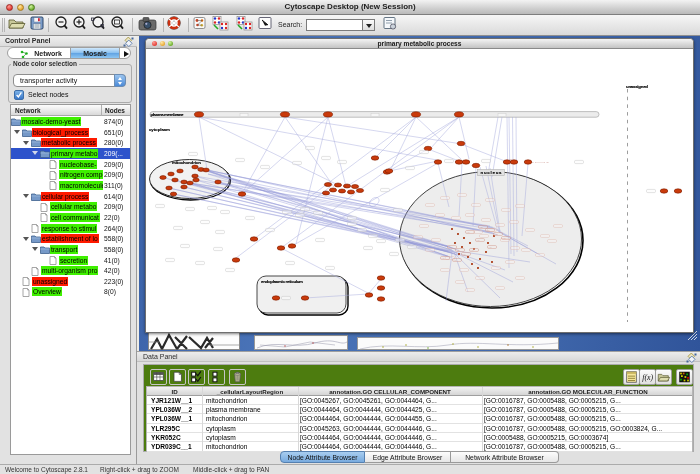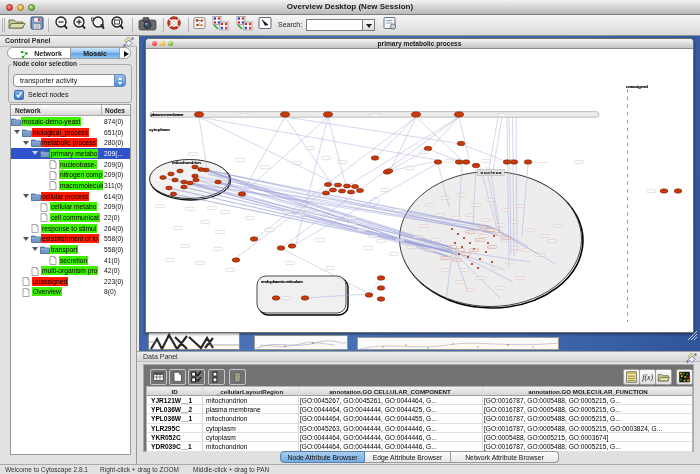--- a/index.html
+++ b/index.html
@@ -33,35 +33,35 @@
 .arr { position:absolute; top:3px; width:0; height:0; border-left:3.2px solid transparent; border-right:3.2px solid transparent; border-top:4.2px solid #555; }
 #mdi { left:137px; top:36px; width:563px; height:315px; background:linear-gradient(100deg,#395fa6,#4a74b8 30%,#4169ad 70%,#30549a); }
 #iwin { left:8px; top:2px; width:549px; height:295px; background:#fff; border:1px solid #6f6f6f; border-radius:4px 4px 0 0;
   box-shadow:0 1px 3px rgba(0,0,0,0.5); }
 #iwintitle { left:0; top:0; width:100%; height:9.5px; background:linear-gradient(#f4f4f4,#c3c3c3); border-bottom:1px solid #8a8a8a; border-radius:4px 4px 0 0; }
 #iwintitle .t { width:100%; text-align:center; font-size:6.6px; font-weight:bold; color:#1a1a1a; line-height:9px; }
 .itl { position:absolute; top:2.2px; width:5.2px; height:5.2px; border-radius:50%; }
 #dpanel { left:137px; top:351px; width:563px; height:113px; background:#e0e0e0; }
 #dphead { left:0; top:0; width:563px; height:11px; background:linear-gradient(#ececec,#d8d8d8); border-top:1px solid #a0a0a0; border-bottom:1px solid #c0c0c0; }
 #dphead span { position:absolute; left:6px; top:1px; font-size:7px; color:#2e2e2e; }
-#dpinner { left:6px; top:13px; width:551px; height:88px; background:#737373; border:1px solid #aaa; }
+#dpinner { left:6px; top:13px; width:551px; height:88px; background:#4d7c0f; border:1px solid #aaa; }
 .dbtn { position:absolute; top:4px; width:17px; height:16px; background:linear-gradient(#fcfcfc,#e0e0e0); border:1px solid #9d9d9d; border-radius:2px; }
 #dtable { position:absolute; left:2px; top:21px; width:547px; height:66px; background:#fff; border:1px solid #b5b5b5; }
 #dthead { position:absolute; left:0; top:0; width:100%; height:8.5px; background:linear-gradient(#f2f2f2,#d5d5d5); border-bottom:1px solid #9f9f9f; }
 #dthead .c { position:absolute; top:1px; font-size:6.2px; font-weight:bold; color:#222; text-align:center; }
 .drow { position:absolute; left:0; width:100%; height:9.35px; border-bottom:1px solid #e2e2e2; }
 .drow div { position:absolute; top:1.2px; font-size:6.6px; color:#000; white-space:nowrap; }
 .vline { position:absolute; top:0; width:1px; height:100%; background:#d8d8d8; }
 .tab { position:absolute; top:0; height:12px; font-size:6.8px; line-height:11px; text-align:center; color:#111;
   background:linear-gradient(#fdfdfd,#e6e6e6); border:1px solid #9a9a9a; }
 #statusbar { left:0; top:464px; width:700px; height:10px; background:#e2e2e2; border-top:1px solid #ababab; }
 #statusbar span { position:absolute; top:1px; font-size:6.5px; color:#333; white-space:nowrap; }
 </style></head><body>
 <div class="abs" id="titlebar">
-    <div class="title">Overview Desktop (New Session)</div>
+    <div class="title">Cytoscape Desktop (New Session)</div>
     <div class="tl" style="left:6px;background:radial-gradient(circle at 35% 30%,#ff9a92,#e33d35 70%);border:0.5px solid #a02722;"></div>
     <div class="tl" style="left:17px;background:radial-gradient(circle at 35% 30%,#ffe9a8,#e8a833 70%);border:0.5px solid #a87a1e;"></div>
     <div class="tl" style="left:28px;background:radial-gradient(circle at 35% 30%,#d2f4a0,#6fae2f 70%);border:0.5px solid #4c7a1d;"></div>
   </div>
 <div class="abs" id="toolbar">
     <div class="tsep" style="left:48px"></div>
     <div class="tsep" style="left:132px"></div>
     <div class="tsep" style="left:163px"></div>
     <div class="tsep" style="left:188px"></div>
     <div class="tsep" style="left:2px"></div>

